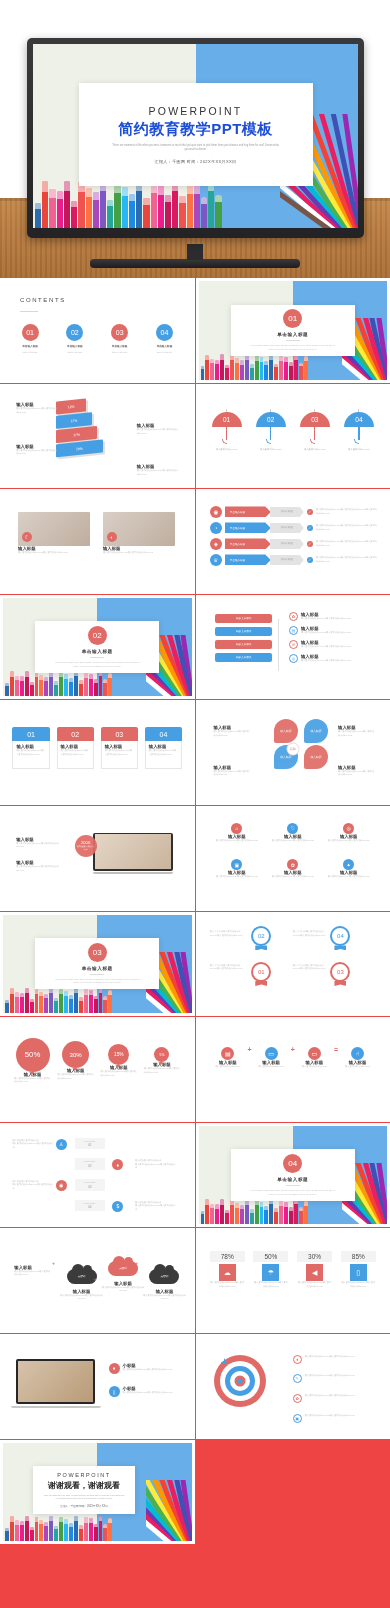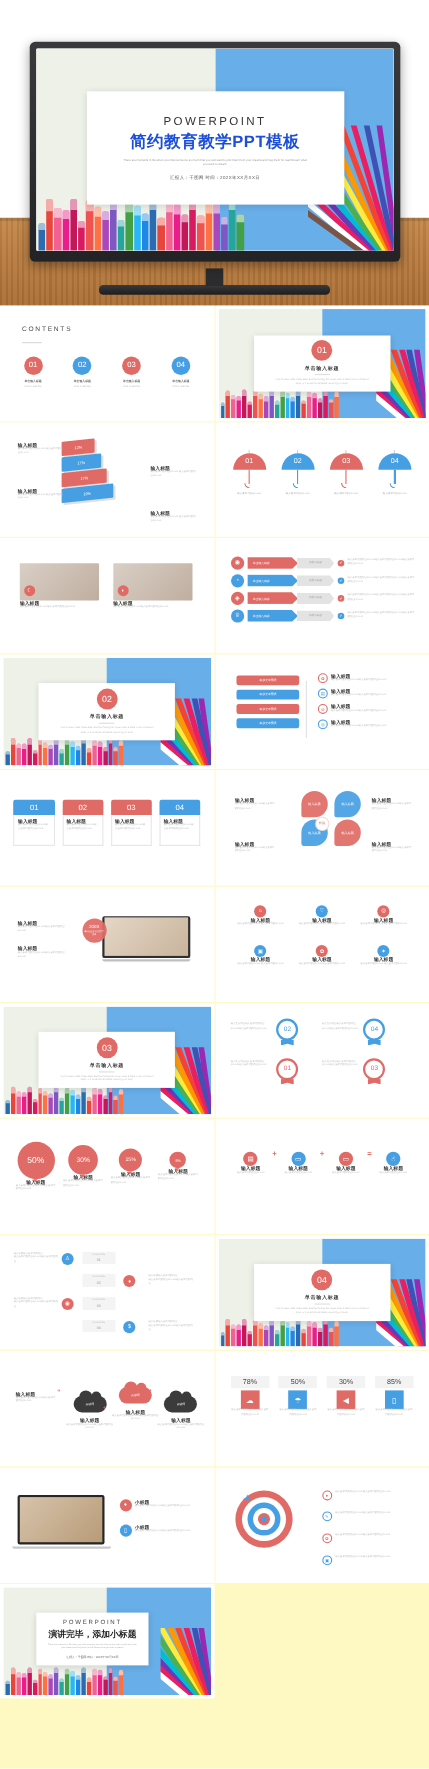--- a/index.html
+++ b/index.html
@@ -34,21 +34,21 @@
   .card{position:absolute;background:#fff;box-shadow:0 1px 6px rgba(0,0,0,.13)}
   .hero-card{left:14%;top:21%;width:72%;height:56%;display:flex;flex-direction:column;
     align-items:center;justify-content:center;text-align:center;padding:0 6%}
   .t-en{font-size:10.5px;letter-spacing:2.2px;color:#333;font-weight:400}
   .t-cn{font-size:15px;font-weight:700;color:#1d4ed8;margin-top:3px;letter-spacing:.5px}
   .t-sub{font-size:2.6px;color:#9a9a9a;margin-top:5px;line-height:1.7;max-width:86%}
   .t-meta{font-size:4px;color:#555;margin-top:6px;letter-spacing:.4px}
 
   
   .grid{position:absolute;top:278px;left:0;width:390px;height:1330px;
-    display:grid;grid-template-columns:1fr 1fr;grid-auto-rows:104.6px;gap:1px;background:#fef9c3}
+    display:grid;grid-template-columns:1fr 1fr;grid-auto-rows:104.6px;gap:1px;background:#ef4444}
   .cellwrap{background:#fff;position:relative;overflow:hidden}
   .thumb{position:absolute;inset:3px;overflow:hidden;background:#fff}
 
   
   .ttl{font-size:4.4px;color:#3c3c3c;font-weight:700}
   .txt2{font-size:2.2px;color:#bcbcbc;line-height:1.6}
   .circ{border-radius:50%;display:flex;align-items:center;justify-content:center;color:#fff;font-weight:400}
   .hr{width:18px;height:1px;background:#d8d8d8}
 
   .contents-title{position:absolute;left:9%;top:16%;font-size:6px;letter-spacing:1.6px;color:#4a4a4a}
@@ -1000,20 +1000,20 @@
             <div class="pc" style="background: rgb(255, 152, 0); transform: rotate(-24.8deg); right: 6.4px;"></div>
             <div class="pc" style="background: rgb(255, 235, 59); transform: rotate(-29deg); right: 8px;"></div>
             <div class="pc" style="background: rgb(76, 175, 80); transform: rotate(-33.2deg); right: 9.6px;"></div>
             <div class="pc" style="background: rgb(0, 188, 212); transform: rotate(-37.4deg); right: 11.2px;"></div>
             <div class="pc" style="background: rgb(103, 58, 183); transform: rotate(-41.6deg); right: 12.8px;"></div>
             <div class="pc" style="background: rgb(233, 30, 99); transform: rotate(-45.8deg); right: 14.4px;"></div>
             <div class="pc" style="background: rgb(255, 255, 255); transform: rotate(-50deg); right: 16px;"></div>
           </div>
           <div class="card end-card">
             <div style="font-size: 5.5px; letter-spacing: 1.6px; color: rgb(68, 68, 68);">POWERPOINT</div>
-            <div style="font-size: 8px; font-weight: 700; color: rgb(31, 31, 31); margin-top: 2px;">演讲完毕，添加小标题</div>
+            <div style="font-size: 8px; font-weight: 700; color: rgb(31, 31, 31); margin-top: 2px;">谢谢观看，谢谢观看</div>
             <div style="font-size: 1.9px; color: rgb(169, 169, 169); margin-top: 3px; line-height: 1.6;">There are moments in life when you miss someone so much that you just want to pick them from your dreams and hug them for real! Dream what you want to dream;</div>
             <div style="font-size: 2.6px; color: rgb(102, 102, 102); margin-top: 4px;">汇报人：千图网 时间：202X年XX月XX日</div>
           </div>
         </div>
       </div>
     </div>
   </div>
 
 </body></html>

